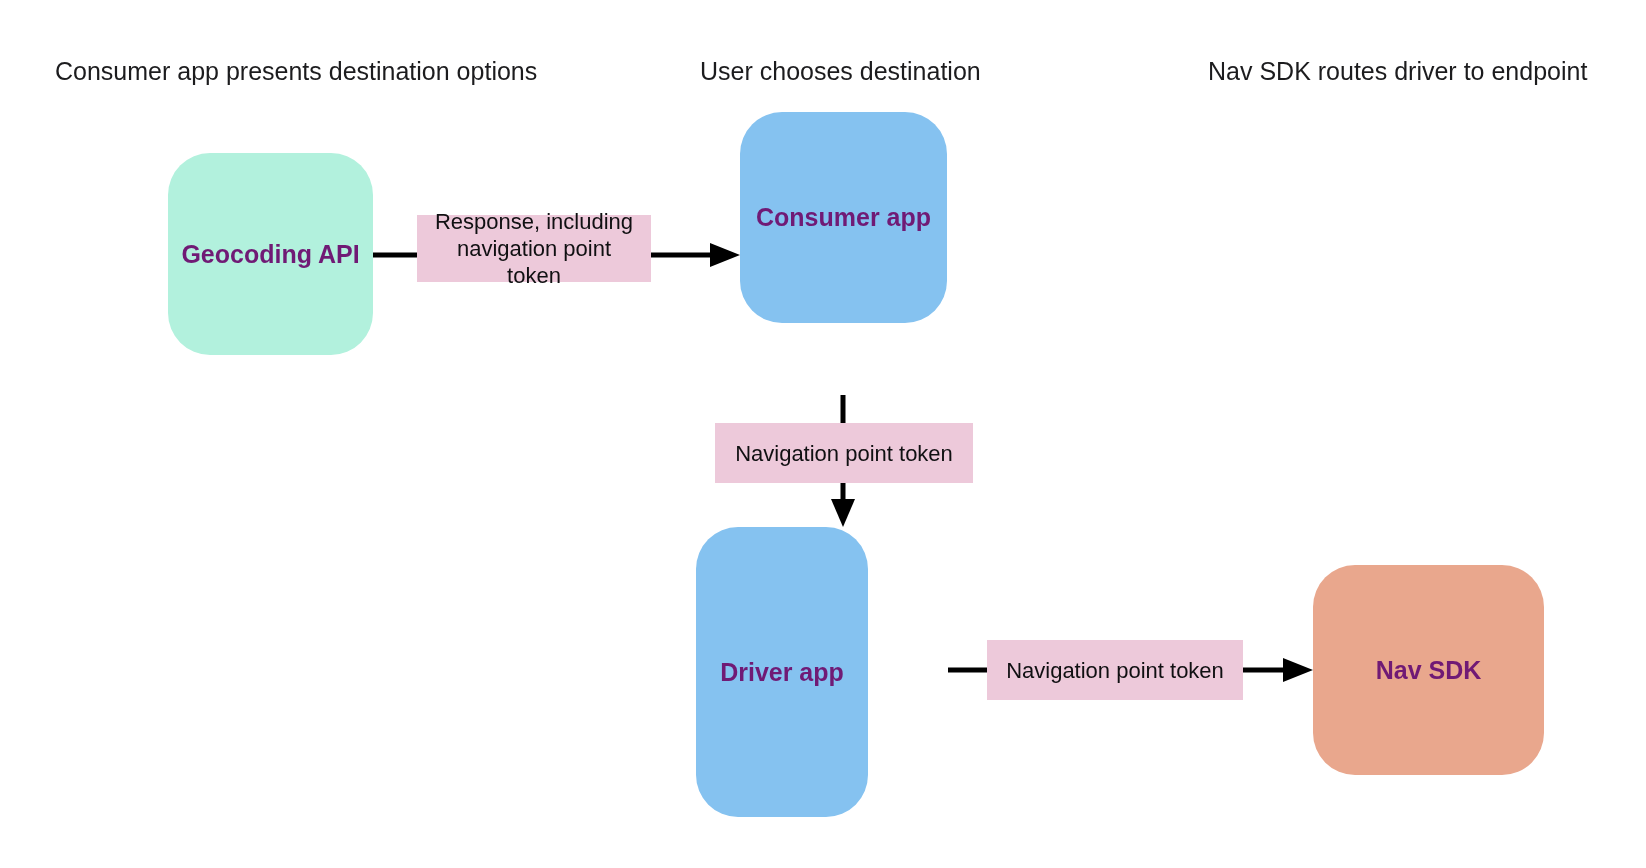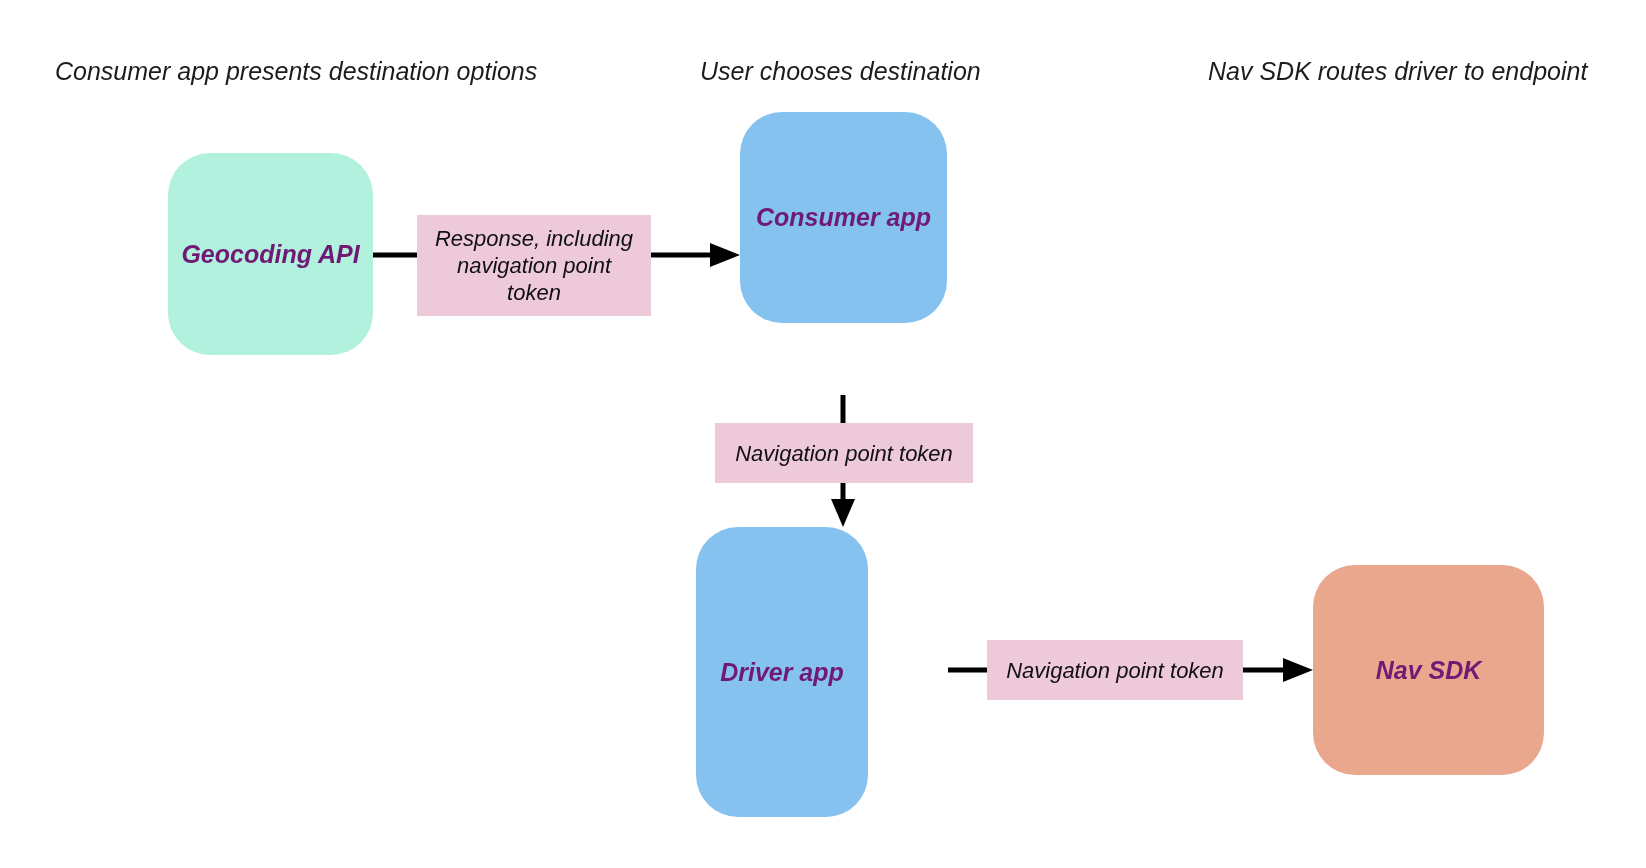--- a/index.html
+++ b/index.html
@@ -8,21 +8,20 @@
     background: #ffffff;
     font-family: "Liberation Sans", sans-serif;
   }
   .canvas {
     position: relative;
     width: 1646px;
     height: 868px;
     background: #ffffff;
     overflow: hidden;
     color: #111111;
-    font-style: italic;
   }
   .col-title {
     position: absolute;
     top: 56px;
     font-size: 25px;
     line-height: 30px;
     font-weight: 400;
     color: #1c1c1e;
     white-space: nowrap;
   }
@@ -60,21 +59,21 @@
     background: #edc9da;
     display: flex;
     align-items: center;
     justify-content: center;
     text-align: center;
     font-size: 22px;
     line-height: 27px;
     font-weight: 400;
     color: #101012;
   }
-  #edge-label-1 { left: 417px; top: 215px; width: 234px; height: 101px; padding: 0 12px; box-sizing: border-box; }
+  #edge-label-1 { left: 417px; top: 215px; width: 234px; height: 67px; padding: 0 12px; box-sizing: border-box; }
   #edge-label-2 { left: 715px; top: 423px; width: 258px; height: 60px; }
   #edge-label-3 { left: 987px; top: 640px; width: 256px; height: 60px; }
 </style>
 </head>
 <body>
 
 <div class="canvas">
 
   <div class="col-title" id="col-title-1">Consumer app presents destination options</div>
   <div class="col-title" id="col-title-2">User chooses destination</div>

